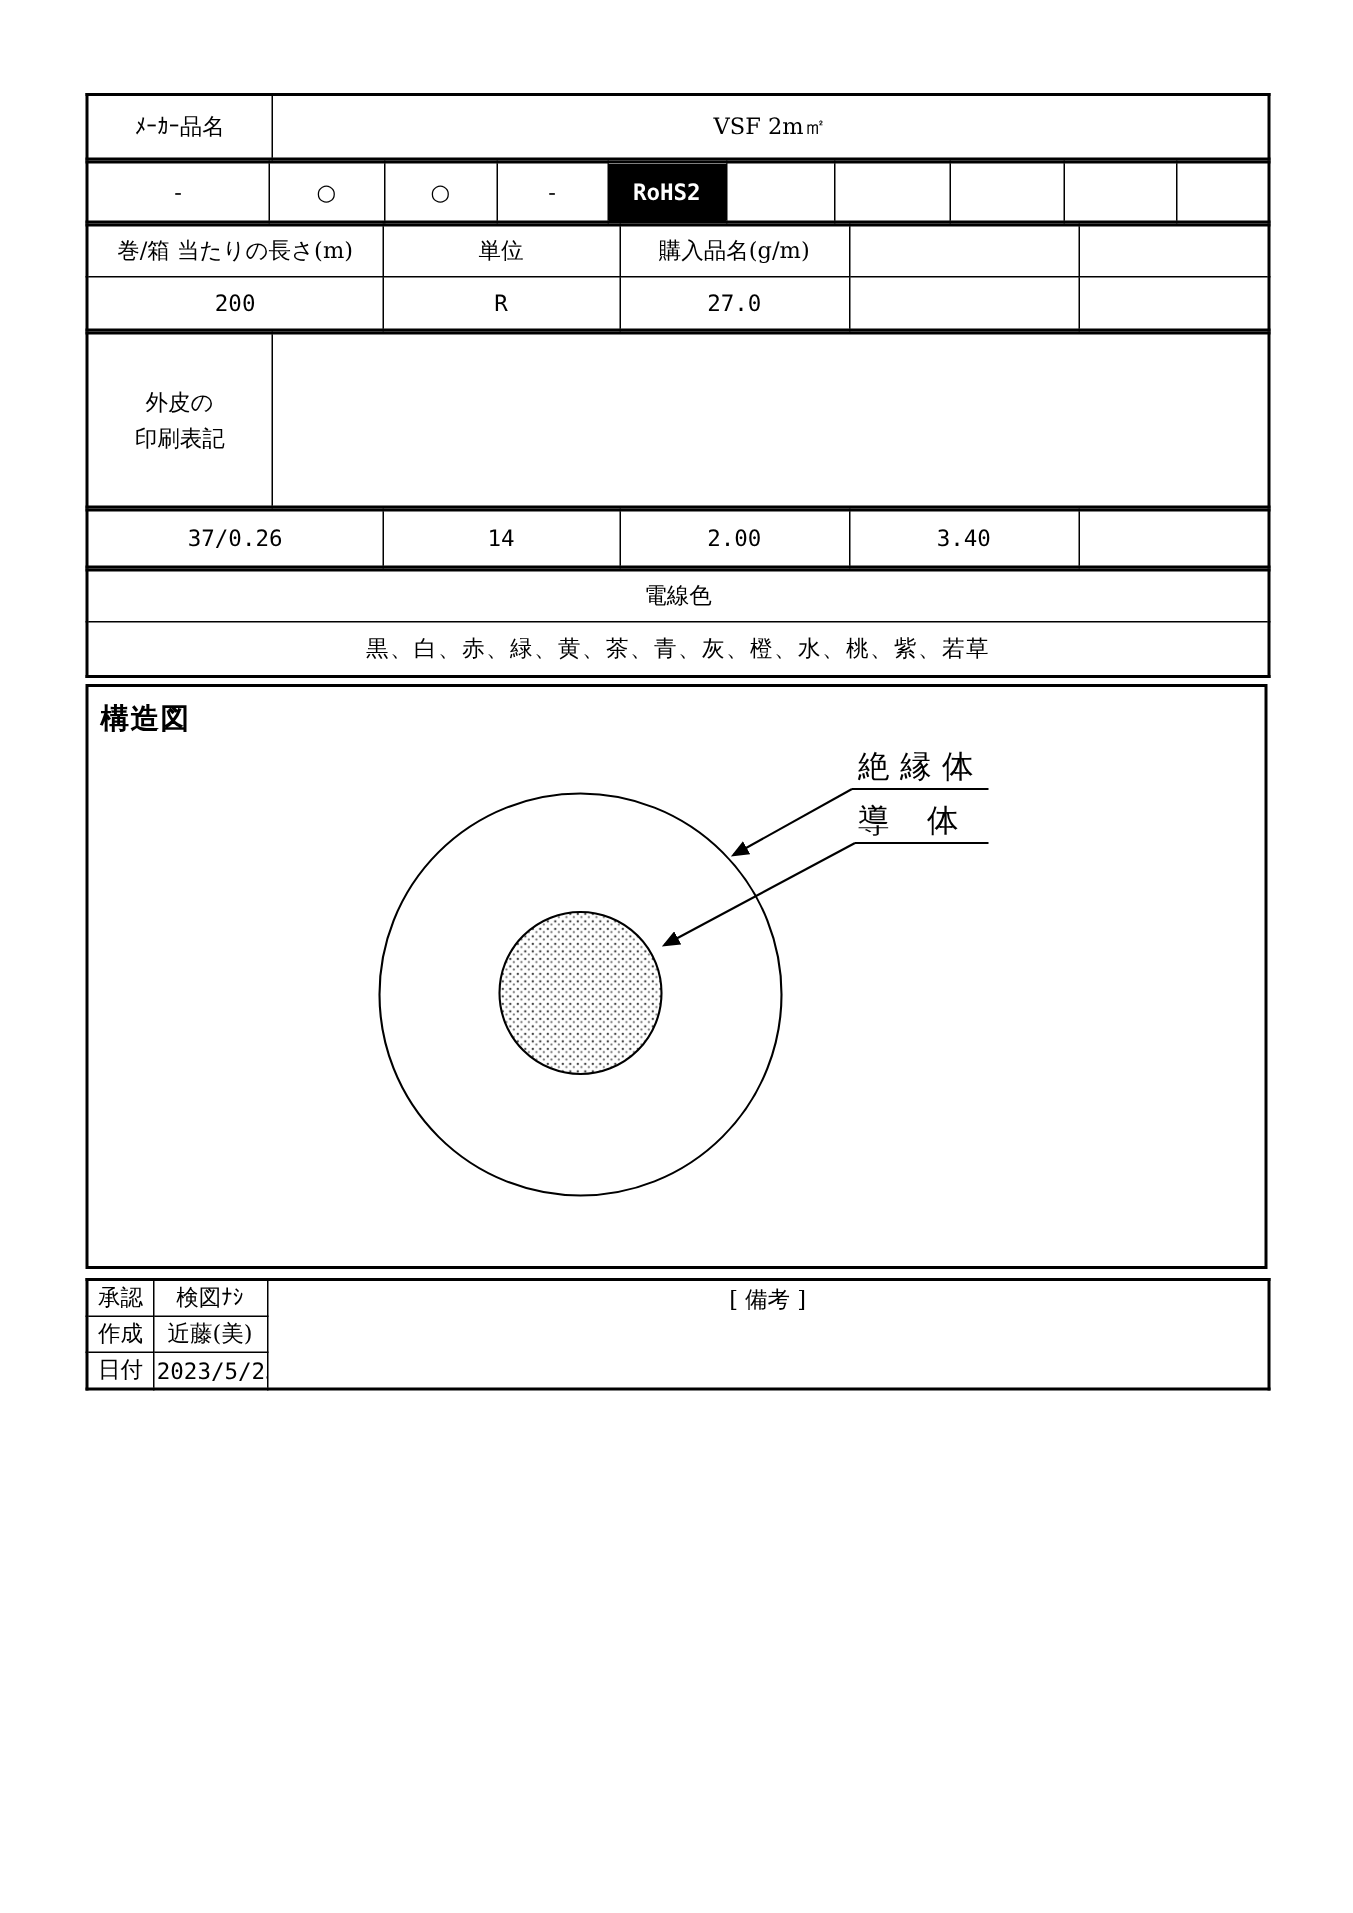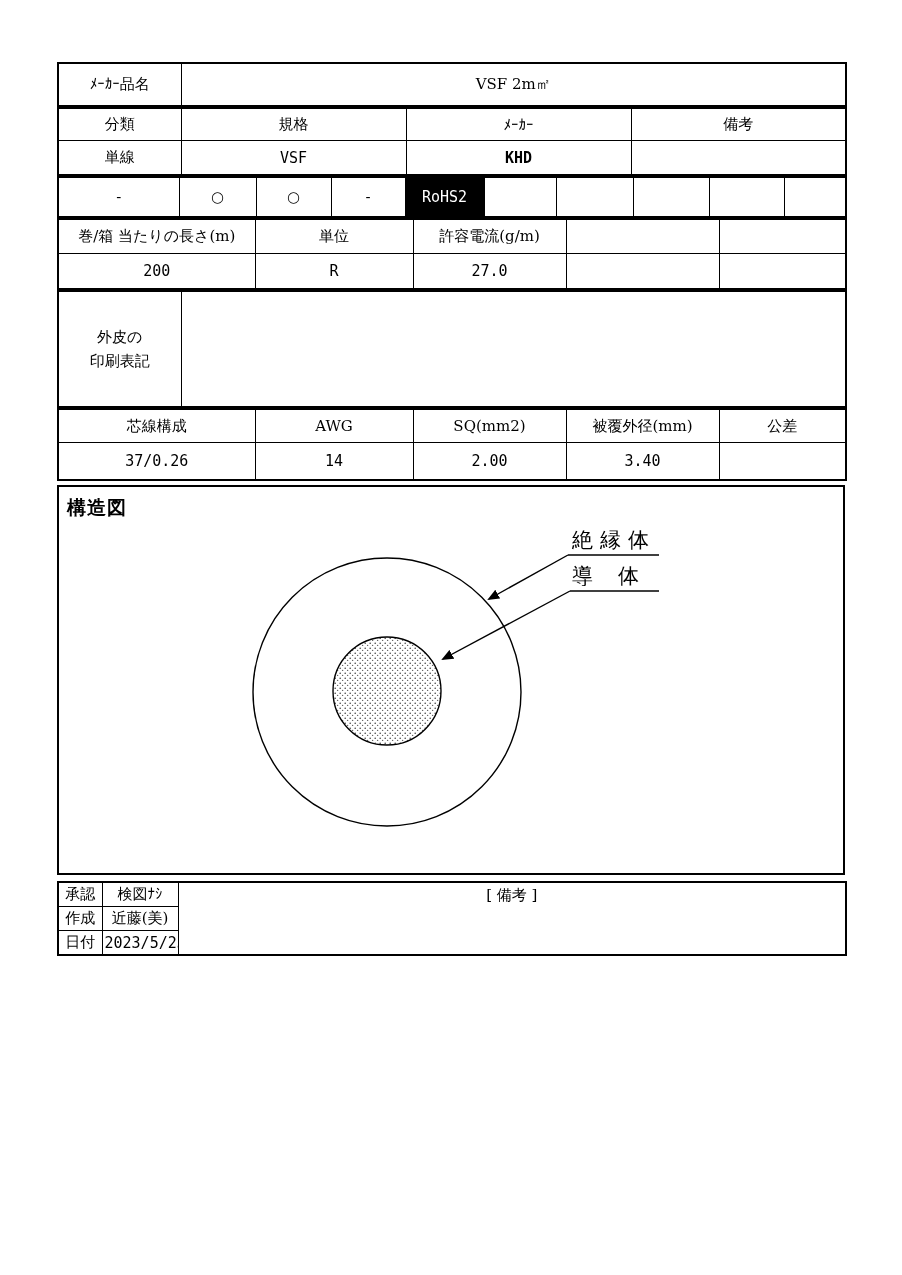--- a/index.html
+++ b/index.html
@@ -13,21 +13,21 @@
     border:2px solid #000;
   }
   table.sec td{
     border:1px solid #000;text-align:center;vertical-align:middle;
     font-size:15px;padding:0 2px;overflow:hidden;
   }
   .lat{font-family:"DejaVu Sans Mono",monospace;}
   .title-cell{font-weight:bold;font-size:23px;white-space:pre;}
   .page-cell{font-size:16px;}
   .maker-big{font-weight:bold;font-size:20px;}
-  .rohs2{font-weight:normal;font-size:16px;}
+  .rohs2{font-weight:bold;font-size:16px;}
   .two-line{line-height:1.6;}
   .colors-cell{font-size:16px;letter-spacing:1px;}
   .structure-box{
     border:2px solid #000;width:784px;height:386px;margin-top:4px;
     position:relative;
   }
   .structure-title{
     position:absolute;left:8px;top:8px;font-weight:bold;font-size:19px;
     letter-spacing:1px;
   }
@@ -48,42 +48,20 @@
         <col style="width:62px">
       </colgroup>
     <tbody>
     <tr>
       <td style="height:41px">ﾒｰｶｰ品名</td>
       <td colspan="2">VSF 2m㎡</td>
     </tr>
   </tbody>
     </table>
 
-  <table class="sec">
-    <colgroup>
-        <col style="width:123px">
-        <col style="width:225px">
-        <col style="width:225px">
-        <col style="width:215px">
-      </colgroup>
-    <tbody>
-        <tr>
-      <td style="height:31px">分類</td>
-      <td>規格</td>
-      <td>ﾒｰｶｰ</td>
-      <td>備考</td>
-    </tr>
-    <tr>
-      <td style="height:33px">単線</td>
-      <td class="lat">VSF</td>
-      <td class="maker-big lat">KHD</td>
-      <td></td>
-    </tr>
-  </tbody>
-    </table>
 
   <table class="sec">
     <colgroup>
       <col style="width:121px">
         <col style="width:77px">
         <col style="width:75px">
         <col style="width:74px">
         <col style="width:79px">
       <col style="width:72px">
         <col style="width:77px">
@@ -112,21 +90,21 @@
         <col style="width:197px">
         <col style="width:158px">
         <col style="width:153px">
         <col style="width:153px">
         <col style="width:127px">
       </colgroup>
     <tbody>
         <tr>
       <td style="height:33px">巻/箱 当たりの長さ(m)</td>
       <td>単位</td>
-      <td>許容電流(g/m)</td>
+      <td>購入品名(g/m)</td>
       <td></td>
       <td></td>
     </tr>
     <tr>
       <td style="height:34px" class="lat">200</td>
       <td class="lat">R</td>
       <td class="lat">27.0</td>
       <td></td>
       <td></td>
     </tr>
@@ -149,27 +127,20 @@
 
   <table class="sec">
     <colgroup>
         <col style="width:197px">
         <col style="width:158px">
         <col style="width:153px">
         <col style="width:153px">
         <col style="width:127px">
       </colgroup>
     <tbody>
-        <tr>
-      <td style="height:32px">芯線構成</td>
-      <td>AWG</td>
-      <td>SQ(mm2)</td>
-      <td>被覆外径(mm)</td>
-      <td>公差</td>
-    </tr>
     <tr>
       <td style="height:36px" class="lat">37/0.26</td>
       <td class="lat">14</td>
       <td class="lat">2.00</td>
       <td class="lat">3.40</td>
       <td></td>
     </tr>
   </tbody>
     </table>
 
@@ -182,20 +153,26 @@
       </colgroup>
     <tbody>
   </tbody>
     </table>
 
   <table class="sec">
     <colgroup>
         <col style="width:788px">
       </colgroup>
     <tbody>
+        <tr>
+          <td style="height:33px">電線色</td>
+        </tr>
+    <tr>
+          <td style="height:35px" class="colors-cell">黒、白、赤、緑、黄、茶、青、灰、橙、水、桃、紫、若草</td>
+        </tr>
   </tbody>
     </table>
 
   <div class="structure-box">
     <div class="structure-title">構造図</div>
     <svg width="784" height="386" viewBox="0 0 784 386">
       <defs>
         <pattern id="dotpat" width="5" height="5" patternUnits="userSpaceOnUse">
           <rect width="5" height="5" fill="#ffffff"></rect>
           <circle cx="1.2" cy="1.2" r="0.8" fill="#444"></circle>

